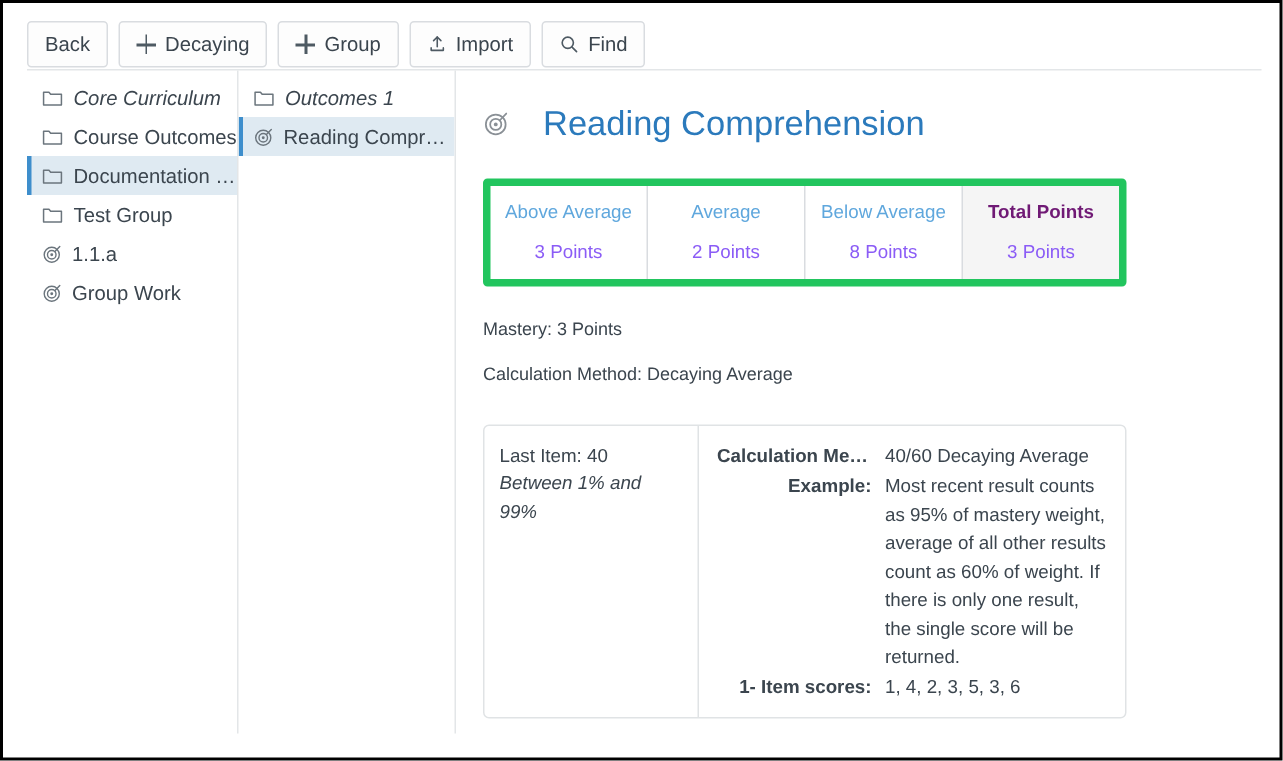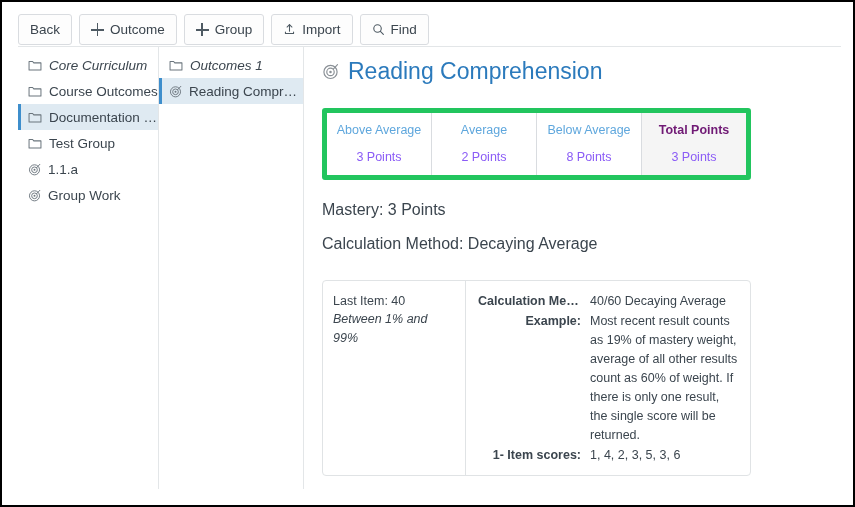--- a/index.html
+++ b/index.html
@@ -117,22 +117,22 @@
   }
   .dir-item .label { overflow: hidden; text-overflow: ellipsis; }
 
   .ic { flex: 0 0 auto; display: inline-flex; align-items: center; }
 
   
   .detail { padding: 8px 16px 0 18px; }
   .title-row {
     display: flex;
     align-items: center;
-    gap: 9px;
-    margin-top: 3px;
+    gap: 23px;
+    margin-top: 14px;
   }
   .title {
     font-size: 23px;
     color: #2b7abc;
     font-weight: 400;
     line-height: 1.2;
   }
   .desc {
     margin-top: 12px;
     font-size: 13.5px;
@@ -168,21 +168,21 @@
     color: #701a75;
     font-weight: bold;
   }
   .rating-points {
     font-size: 12.5px;
     color: #8b5cf6;
   }
 
   .meta {
     margin-top: 21px;
-    font-size: 16px;
+    font-size: 12px;
     color: #3b454e;
   }
   .meta + .meta { margin-top: 16px; }
 
   .calcbox {
     margin-top: 27px;
     width: 429px;
     border: 1px solid #e0e3e5;
     border-radius: 4px;
     display: flex;
@@ -232,21 +232,21 @@
   <div class="toolbar">
 
     <div class="tb-btn">
       <span>Back</span>
     </div>
 
     <div class="tb-btn">
       <span class="glyph">
           <span class="plus-ic"></span>
         </span>
-      <span>Outcome</span>
+      <span>Decaying</span>
     </div>
 
     <div class="tb-btn">
       <span class="glyph">
           <span class="plus-ic"></span>
         </span>
       <span>Group</span>
     </div>
 
     <div class="tb-btn">
@@ -417,21 +417,21 @@
 
           <div class="calc-right">
 
             <div class="kv">
               <div class="k">Calculation Meth...</div>
               <div class="v">40/60 Decaying Average</div>
             </div>
 
             <div class="kv">
               <div class="k">Example:</div>
-              <div class="v">Most recent result counts as 19% of mastery weight, average of all other results count as 60% of weight. If there is only one result, the single score will be returned.</div>
+              <div class="v">Most recent result counts as 95% of mastery weight, average of all other results count as 60% of weight. If there is only one result, the single score will be returned.</div>
             </div>
 
             <div class="kv tight">
               <div class="k">1- Item scores:</div>
               <div class="v">1, 4, 2, 3, 5, 3, 6</div>
             </div>
 
           </div>
         </div>
 

